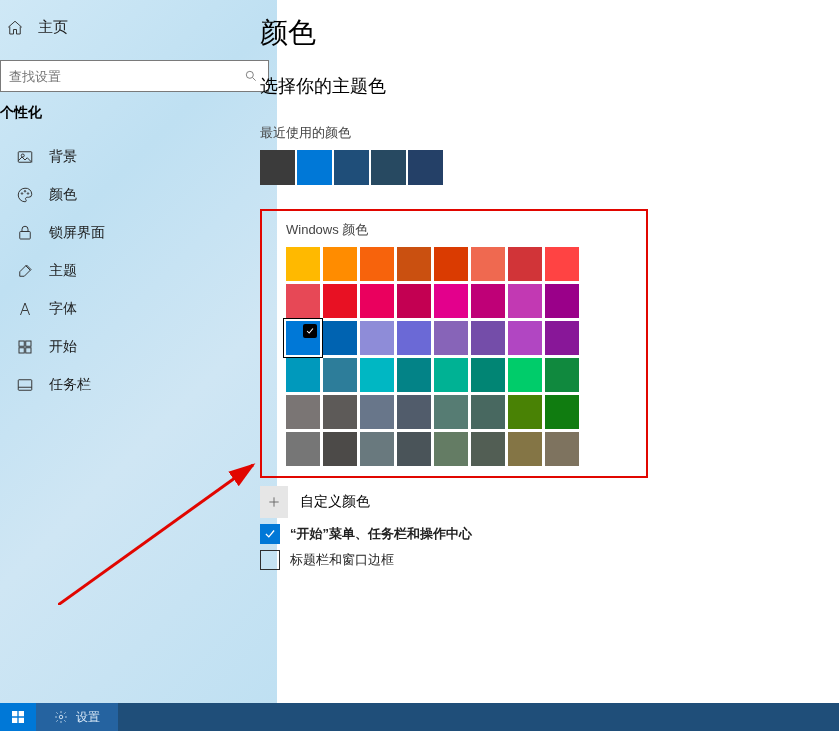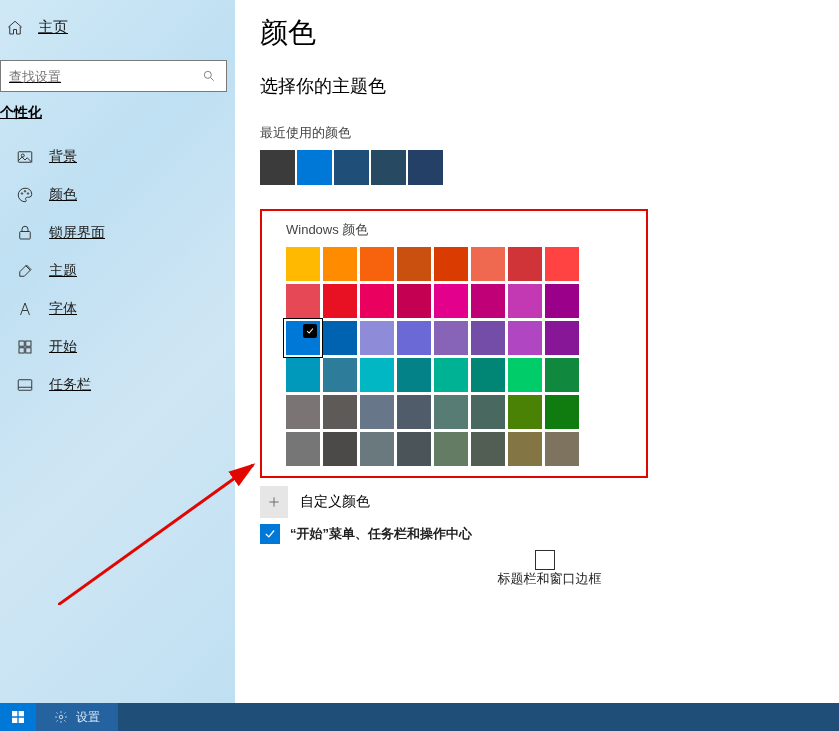--- a/index.html
+++ b/index.html
@@ -1,18 +1,18 @@
 <!DOCTYPE html>
 <html><head>
 <meta charset="utf-8">
 <style>
   html,body{margin:0;padding:0;font-family:"Segoe UI","Microsoft YaHei",Arial,sans-serif;background:#fff;color:#000;}
   #stage{position:relative;width:839px;height:731px;overflow:hidden;}
-  .sidebar{position:absolute;left:0;top:0;width:235px;height:703px;
-    background:linear-gradient(135deg,#cfe8f6 0%,#bfe0f2 30%,#cfe6f4 60%,#bfe0f2 100%);text-decoration:underline;}
+  .sidebar{position:absolute;left:0;top:0;width:277px;height:703px;
+    background:linear-gradient(135deg,#cfe8f6 0%,#bfe0f2 30%,#cfe6f4 60%,#bfe0f2 100%);}
   .home-row{display:flex;align-items:center;gap:14px;padding:18px 0 18px 6px;font-size:15px;color:#1a1a1a;}
   .icon{display:inline-flex;align-items:center;justify-content:center;width:18px;height:18px;}
   .icon svg{width:18px;height:18px;stroke:#333;fill:none;stroke-width:1.3;}
   .search-wrap{margin:5px 8px 4px 0;}
   .search{display:flex;align-items:center;height:30px;background:#fff;border:1px solid #7a7a7a;padding:0 8px 0 6px;}
   .search input{border:none;outline:none;flex:1;font-size:13px;color:#6e6e6e;background:transparent;}
   .search .icon svg{width:14px;height:14px;stroke:#5a5a5a;}
   .section-label{font-size:14px;font-weight:600;color:#000;padding:8px 0 16px 0;}
   .navlist{list-style:none;margin:0;padding:0;}
   .nav-item{display:flex;align-items:center;gap:15px;height:38px;padding-left:16px;font-size:14px;color:#1a1a1a;cursor:default;}
@@ -228,21 +228,21 @@
 
     <div id="surfaces">
         <div class="row" style="margin-top: 6px; font-weight: bold;">
           <span class="chk filled">
             <svg viewBox="0 0 24 24">
               <path d="M5 12l5 5 9-11"></path>
             </svg>
           </span>
           <span>“开始”菜单、任务栏和操作中心</span>
         </div>
-        <div class="row" style=" flex-direction: column;">
+        <div class="row" style="">
           <span class="chk"></span>
           <span>标题栏和窗口边框</span>
         </div>
       </div>
   </div>
 
   <svg class="arrow" viewBox="0 0 210 150">
     <defs>
         <marker id="ah" markerWidth="10" markerHeight="10" refX="8" refY="3" orient="auto">
           <path d="M0,0 L0,6 L9,3 z" fill="#e10600"></path>

